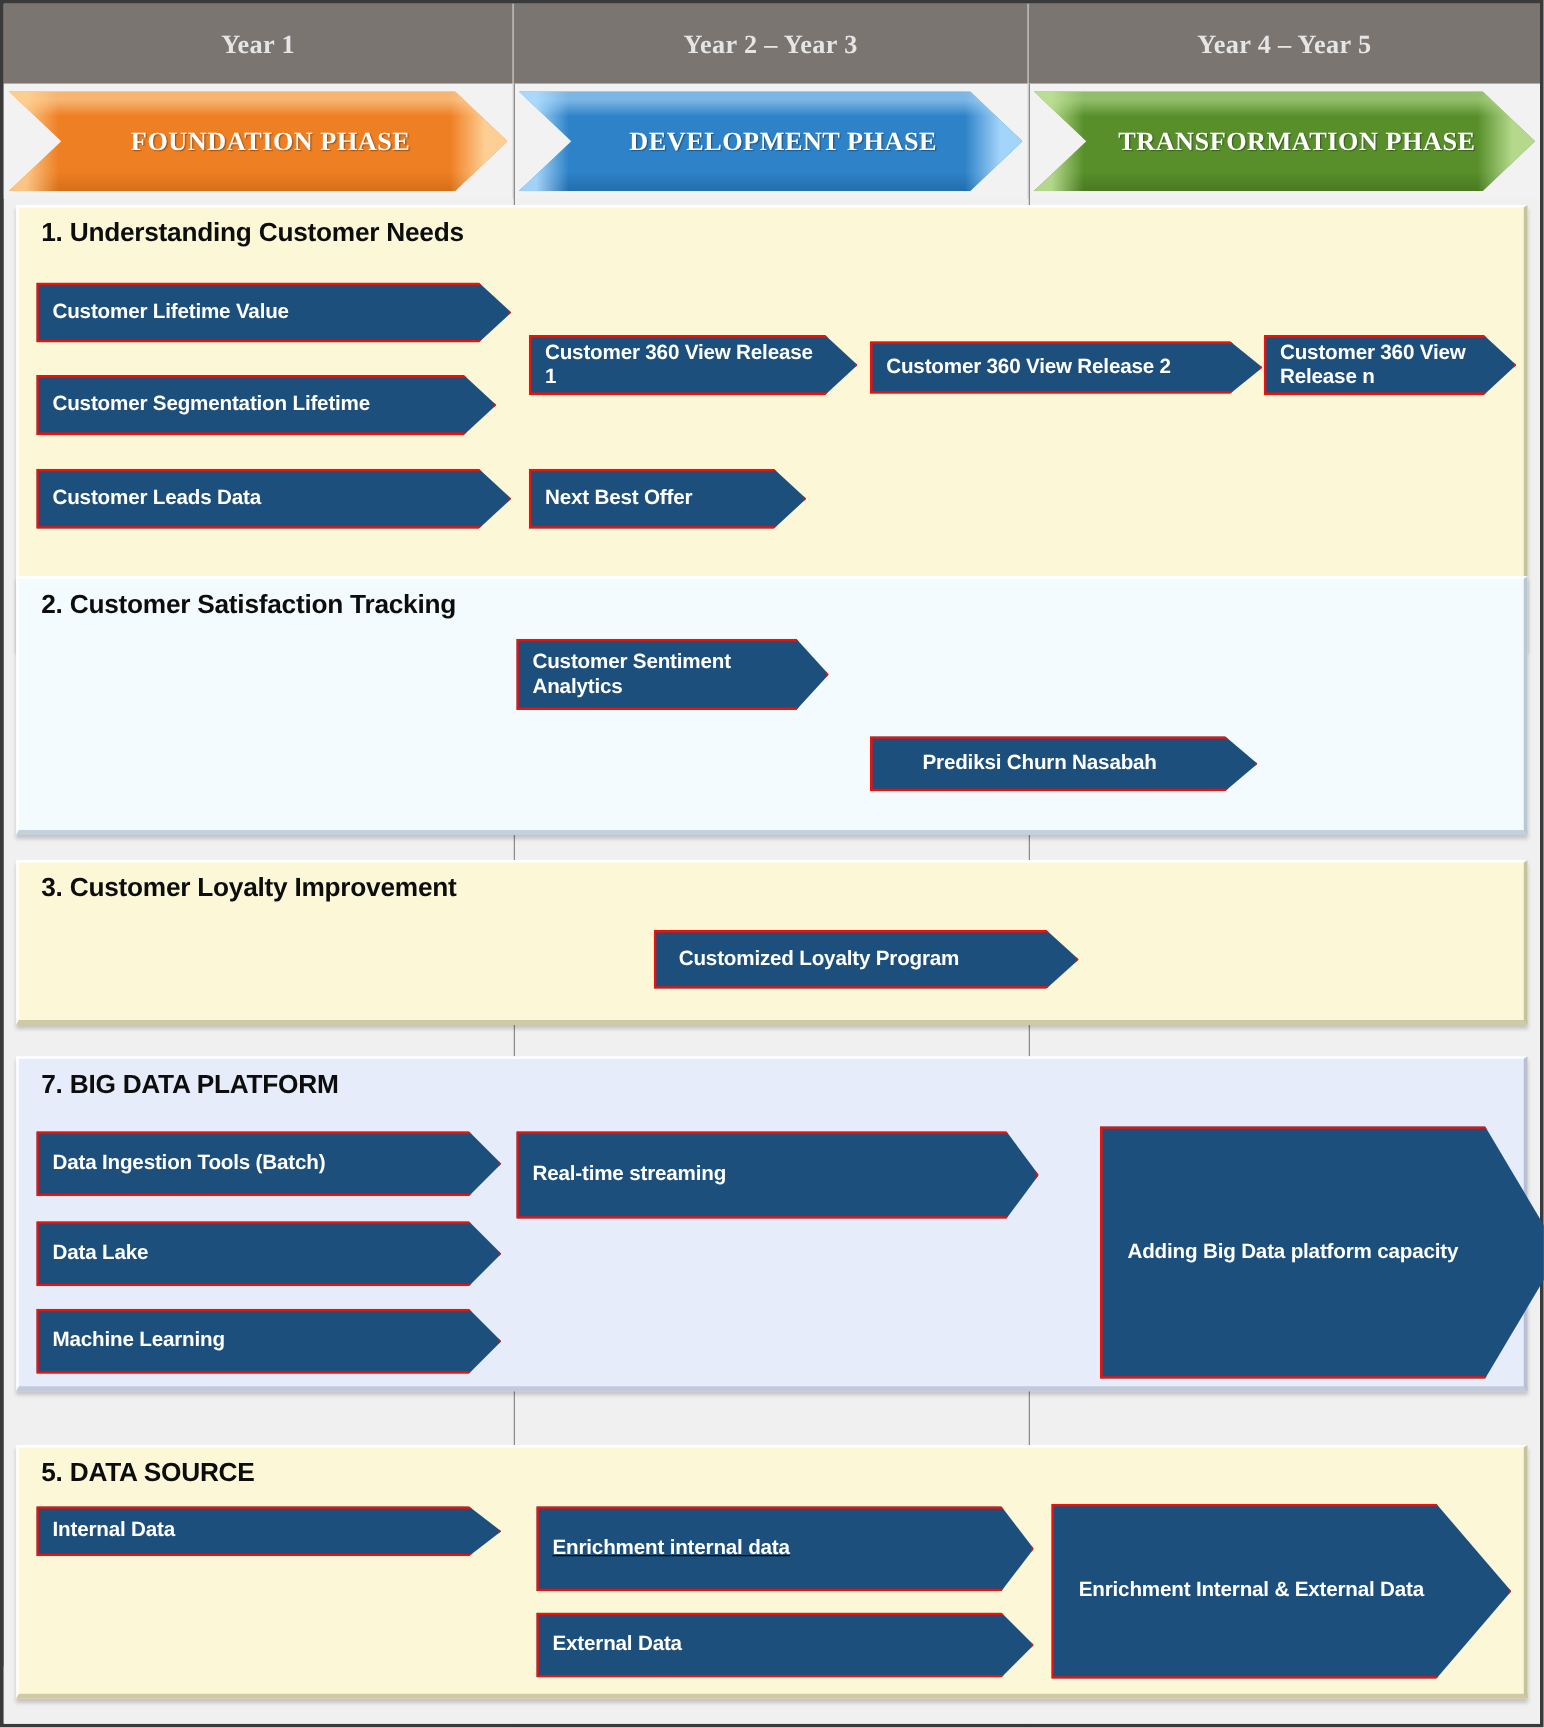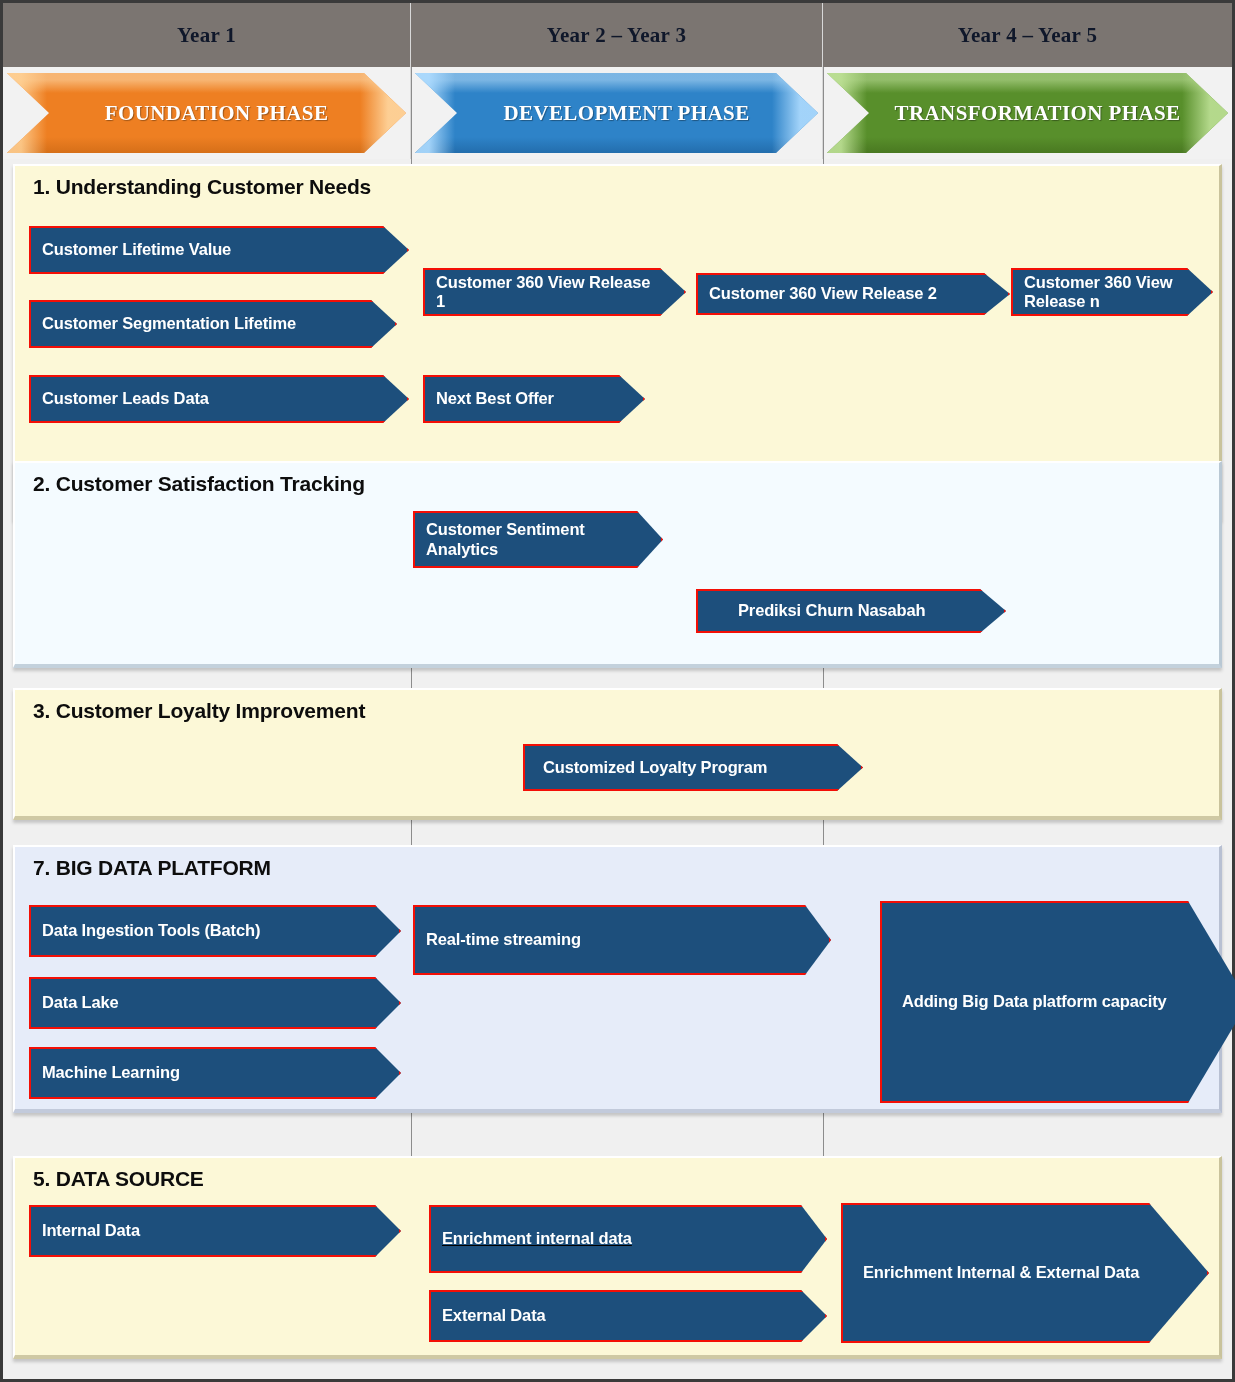--- a/index.html
+++ b/index.html
@@ -17,21 +17,21 @@
   }
 
   
   .year-row {
     position: absolute; left: 0; top: 0;
     width: 1229px; height: 64px;
     display: flex;
   }
   .year-cell {
     background: #7b7571;
-    color: #0f172a;
+    color: #e5e5e5;
     font-family: "Liberation Serif", serif;
     font-weight: bold;
     font-size: 21px;
     display: flex; align-items: center; justify-content: center;
     border-right: 1px solid #d8d8d8;
     letter-spacing: 0.3px;
   }
   .year-cell:last-child { border-right: none; }
 
   
@@ -281,21 +281,21 @@
     </div>
 
     <div class="task ar-big" style="left:826px; top:54px; width:368px; height:202px;margin-left:39px;">
       <span class="t" style="padding-left:20px; padding-right:60px;">Adding Big Data platform capacity</span>
     </div>
   </div>
 
   <div class="band cream" style="top:1153px; height:203px;">
     <div class="band-title">5. DATA SOURCE</div>
 
-    <div class="task ar" style="left:14px; top:47px; width:372px; height:52px;">
+    <div class="task ar" style="left:14px; top:47px; width:372px; height:40px;">
       <span class="t">Internal Data</span>
     </div>
 
     <div class="task ar" style="left:414px; top:47px; width:398px; height:68px;text-decoration:underline;">
       <span class="t">Enrichment internal data</span>
     </div>
 
     <div class="task ar" style="left:414px; top:132px; width:398px; height:52px;">
       <span class="t">External Data</span>
     </div>

